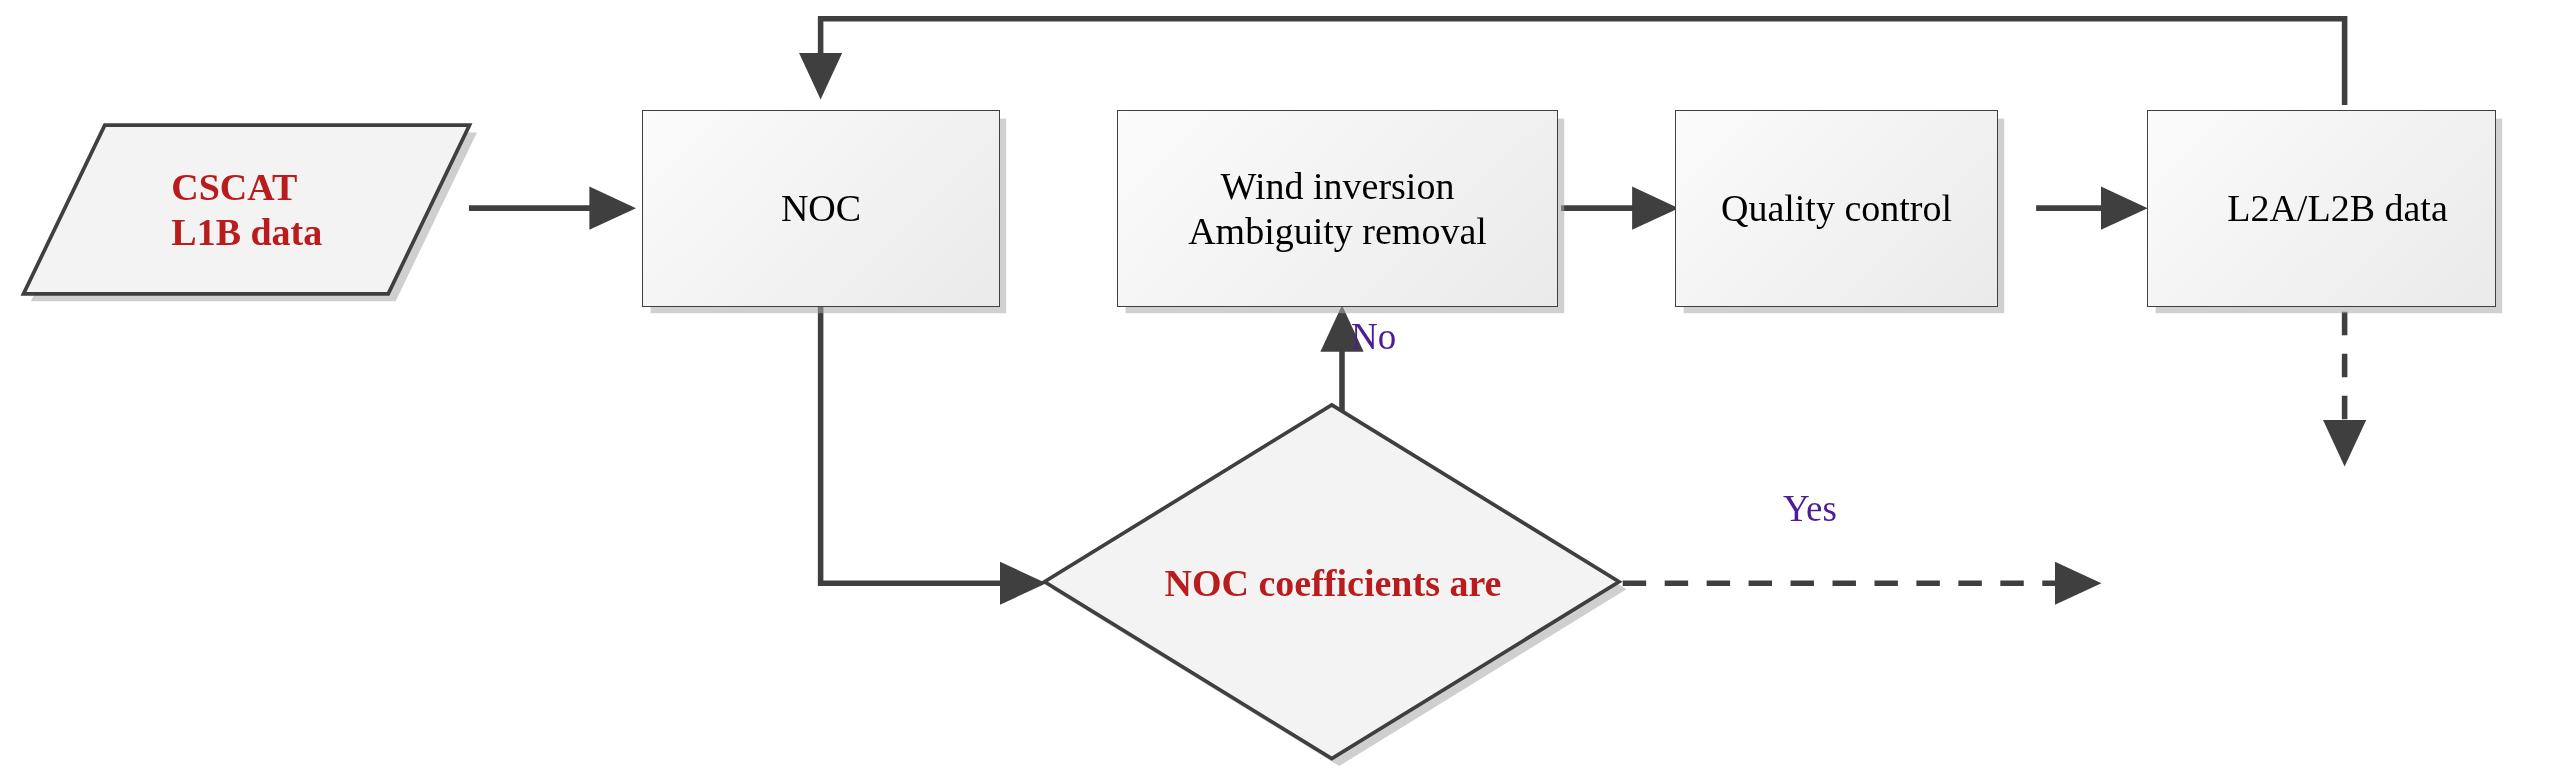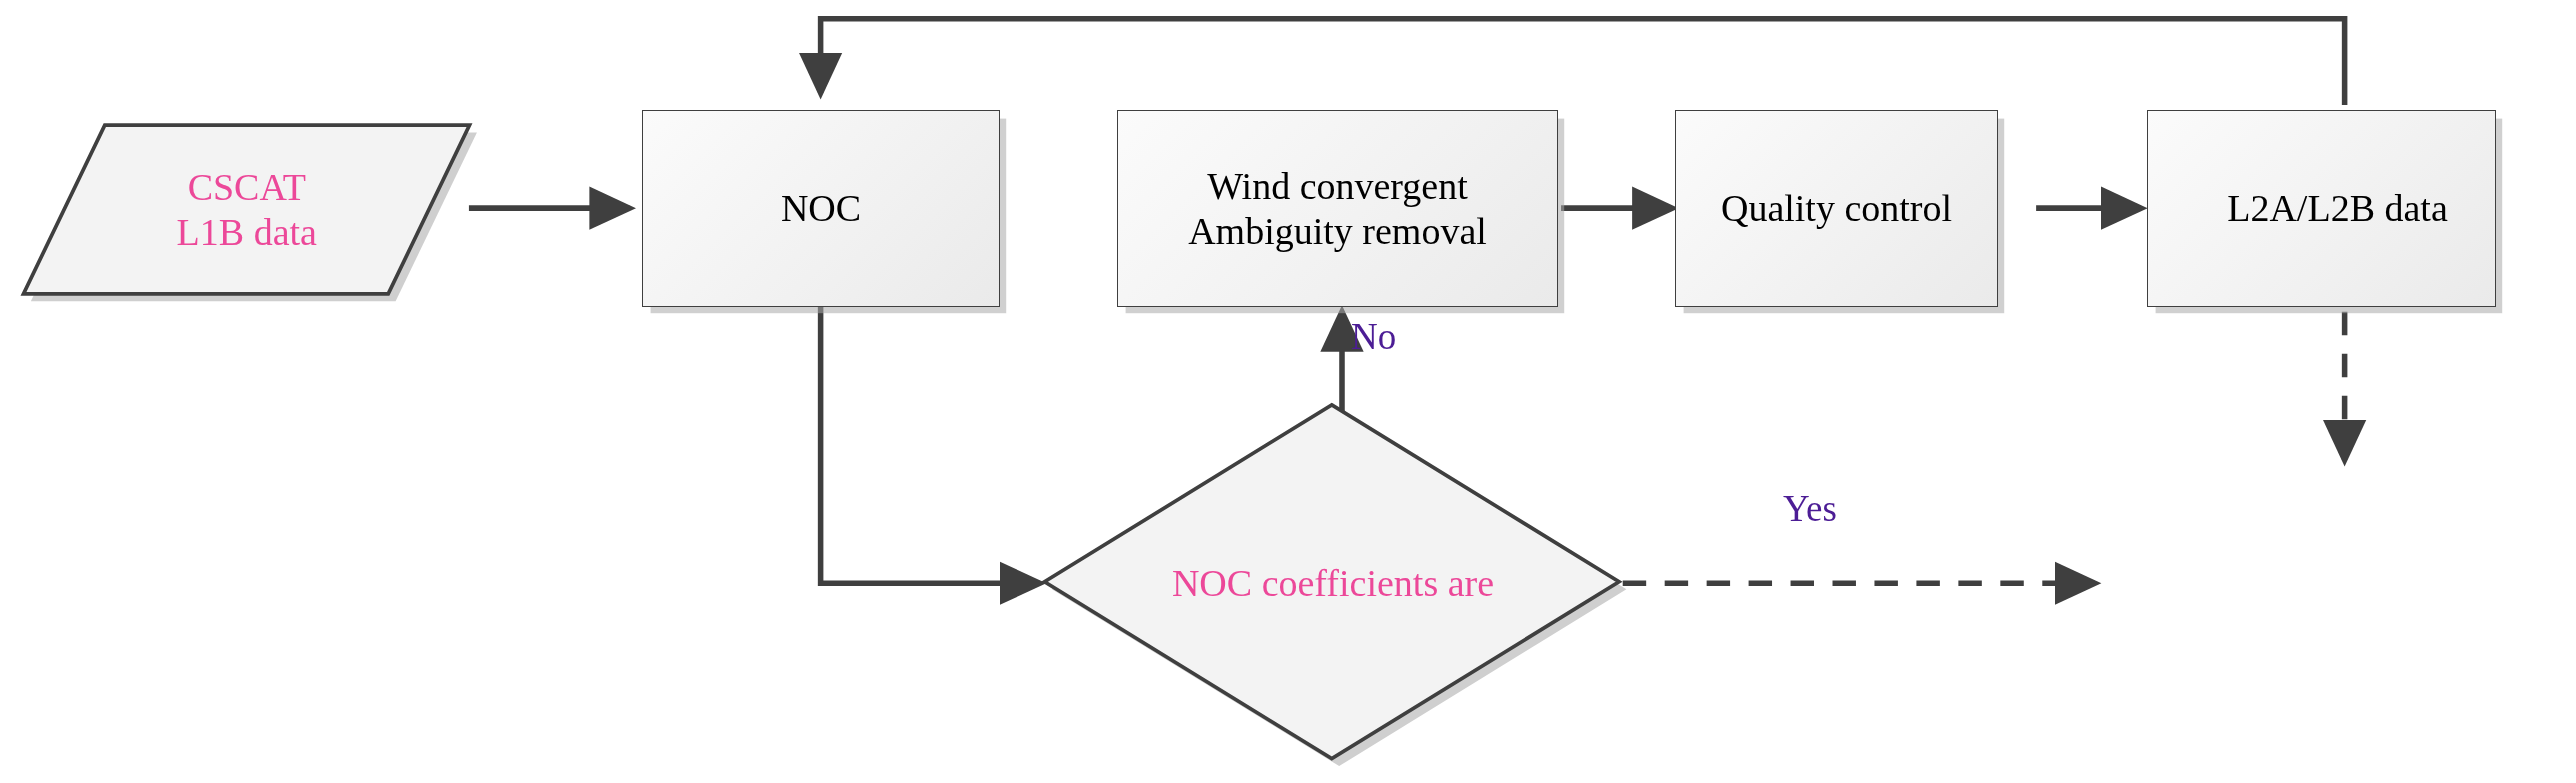--- a/index.html
+++ b/index.html
@@ -39,24 +39,25 @@
     box-shadow: 7.4px 7.4px 0 -1.2px rgba(170,170,170,0.55);
   }
   .para-wrap, .dia-wrap {
     position: absolute;
   }
   .shape-label {
     position: absolute;
     display: flex;
     align-items: center;
     justify-content: center;
-    text-align: center;
-    color: #ec4899;
+    text-align: left;
+    color: #b91c1c;
     line-height: 1.18;
     pointer-events: none;
+    font-weight: bold;
   }
   .edge-label {
     position: absolute;
     color: #4c1d95;
     white-space: nowrap;
   }
   .fs-big { font-size: 38px; }
   .fs-lbl { font-size: 37px; }
 </style>
 </head>
@@ -116,21 +117,21 @@
       </div>
     </div>
   </div>
 
   <div class="node rect fs-big" style="left:642px; top:110px; width:358px; height:197px;">
     <span>NOC</span>
   </div>
 
   <div class="node rect fs-big" style="left:1117px; top:110px; width:441px; height:197px;">
     <div>
-      <div>Wind convergent</div>
+      <div>Wind inversion</div>
       <div>Ambiguity removal</div>
     </div>
   </div>
 
   <div class="node rect fs-big" style="left:1675px; top:110px; width:323px; height:197px;">
     <span>Quality control</span>
   </div>
 
   <div class="node rect fs-big" style="left:2147px; top:110px; width:349px; height:197px;padding-left:32px;">
     <span>L2A/L2B data</span>

